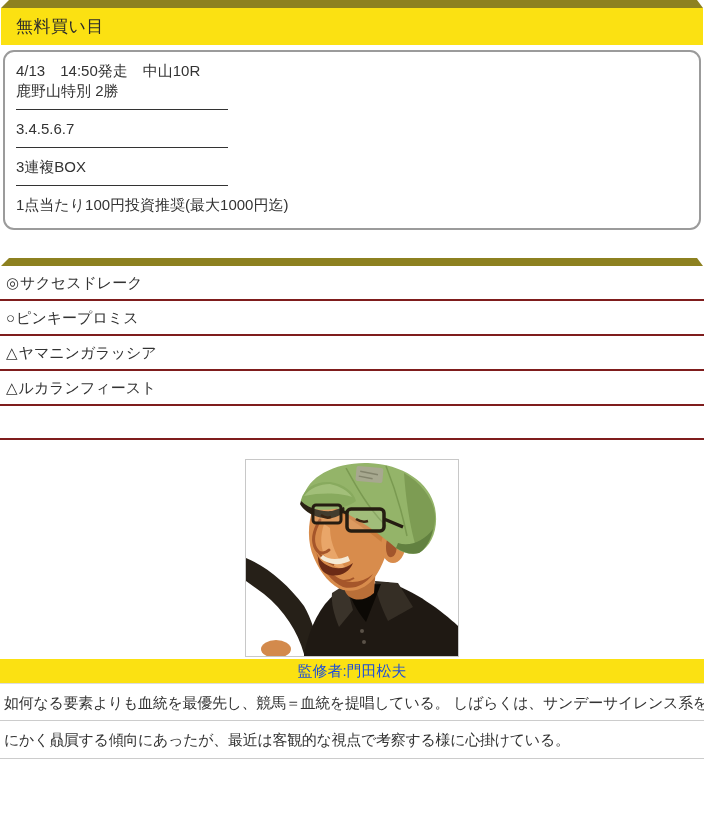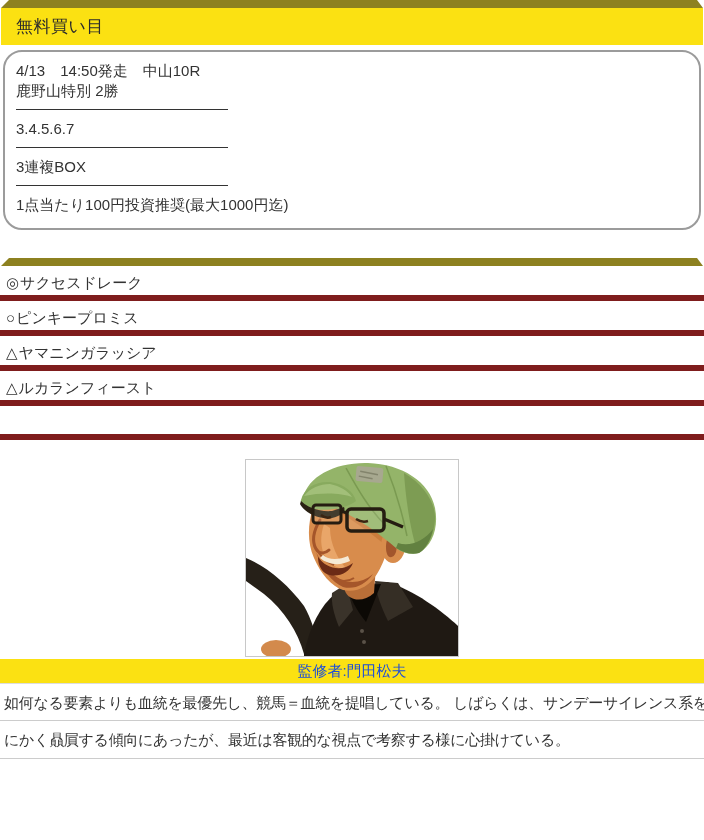--- a/index.html
+++ b/index.html
@@ -29,39 +29,39 @@
     font-size: 17px;
     color: #2b2b2b;
     letter-spacing: 0.5px;
   }
 
   
   .bet-box {
     margin: 5px 3px 0 3px;
     height: 180px;
     border: 2px solid #9b9b9b;
-    border-radius: 19px;
+    border-radius: 11px;
     padding: 9px 18px 10px 11px;
     font-size: 15px;
     overflow: hidden;
   }
   .bet-box p { line-height: 20px; }
   .sep {
     border: none;
     border-top: 1px solid #333333;
     width: 212px;
     margin: 8px 0 9px 0;
   }
 
   
   .picks-list { list-style: none; }
   .picks-list li {
     height: 35px;
     line-height: 34px;
-    border-bottom: 6px solid #7f1d1d;
+    border-bottom: 2px solid #7f1d1d;
     padding-left: 6px;
     font-size: 15px;
   }
   .picks-list li.empty { height: 34px; }
   .pick-mark { margin-right: 1px; }
 
   
   .portrait {
     width: 214px;
     height: 198px;

